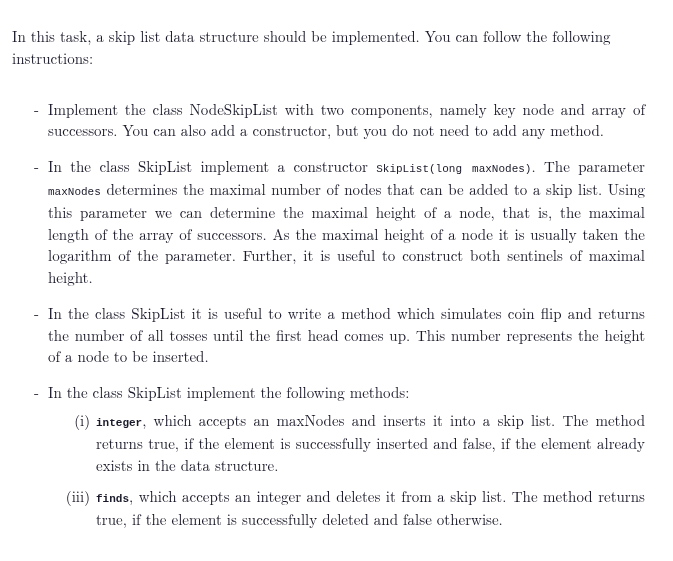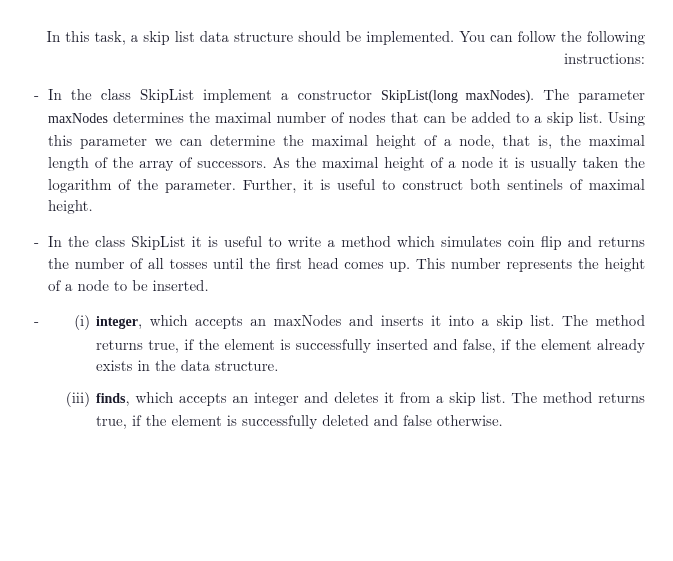--- a/index.html
+++ b/index.html
@@ -10,22 +10,22 @@
   }
   body {
     font-family: "Latin Modern Roman", "CMU Serif", "Computer Modern", Georgia, serif;
     font-size: 15px;
     line-height: 1.45;
     color: #1a1a2a;
     padding: 10px 28px 20px 12px;
     box-sizing: border-box;
   }
   .intro {
-    text-align: right;
-    margin-bottom: 14px;
+    text-align: left;
+    margin-bottom: 29px;
   }
   ul.bullets {
     list-style: none;
     padding: 0;
     margin: 0 0 0 22px;
   }
   ul.bullets > li {
     position: relative;
     padding-left: 14px;
     margin-bottom: 14px;
@@ -50,42 +50,46 @@
     text-align: justify;
   }
   ol.roman > li .num {
     position: absolute;
     left: -6px;
     top: 0;
     width: 30px;
     text-align: right;
   }
   .tt {
-    font-family: Liberation Serif, serif;
-    font-size: 14px;
+    font-family: Liberation Mono, monospace;
+    font-size: 11px;
   }
   .bold { font-weight: bold; }
 </style>
 </head>
 <body>
 
 <p class="intro">In this task, a skip list data structure should be implemented. You can follow the following instructions:</p>
 
 <ul class="bullets">
 
+  <li>
+    <span>Implement the class NodeSkipList with two components, namely key node and array of successors. You can also add a constructor, but you do not need to add any method.</span>
+  </li>
 
   <li>
     <span>In the class SkipList implement a constructor </span><span class="tt">SkipList(long maxNodes)</span><span>. The parameter </span><span class="tt">maxNodes</span><span> determines the maximal number of nodes that can be added to a skip list. Using this parameter we can determine the maximal height of a node, that is, the maximal length of the array of successors. As the maximal height of a node it is usually taken the logarithm of the parameter. Further, it is useful to construct both sentinels of maximal height.</span>
   </li>
 
   <li>
     <span>In the class SkipList it is useful to write a method which simulates coin flip and returns the number of all tosses until the first head comes up. This number represents the height of a node to be inserted.</span>
   </li>
 
   <li>
+    <span>In the class SkipList implement the following methods:</span>
     <ol class="roman">
       <li>
         <span class="num">(i)</span>
         <span class="tt bold">integer</span><span>, which accepts an maxNodes and inserts it into a skip list. The method returns true, if the element is successfully inserted and false, if the element already exists in the data structure.</span>
       </li>
       <li>
         <span class="num">(iii)</span>
         <span class="tt bold">finds</span><span>, which accepts an integer and deletes it from a skip list. The method returns true, if the element is successfully deleted and false otherwise.</span>
       </li>
     </ol>

